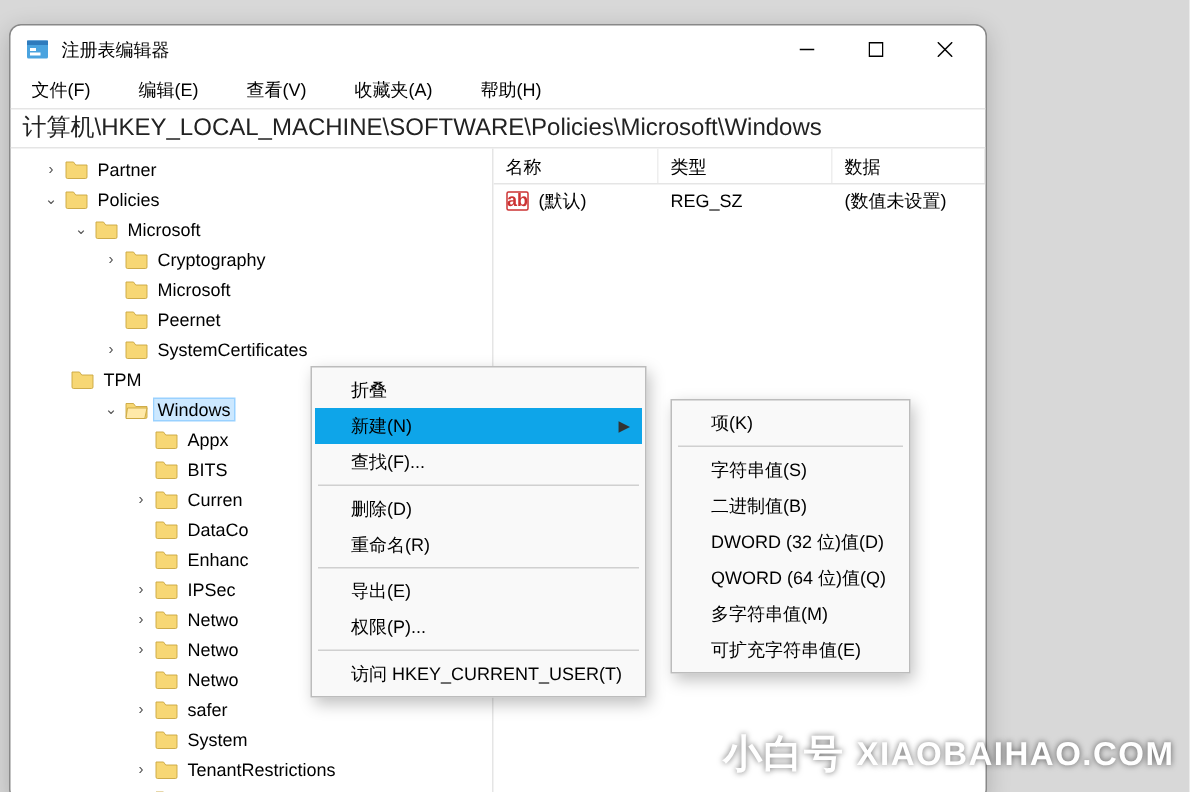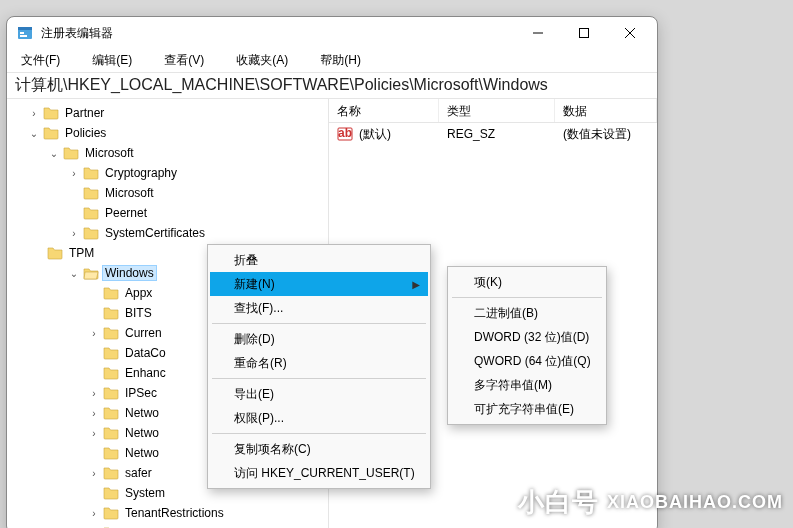--- a/index.html
+++ b/index.html
@@ -36,21 +36,21 @@
 .ctx .item { height: 24px; display: flex; align-items: center; padding: 0 24px 0 24px; color: #000; position: relative; white-space: nowrap; }
 .ctx .item.hi { background: #0ea5e9; }
 .ctx .sep { height: 1px; background: #d0d0d0; margin: 3px 2px; }
 .ctx .arrow { position: absolute; right: 8px; font-size: 10px; color: #333; }
 .ctx1 { left: 207px; top: 244px; width: 224px; }
 .ctx2 { left: 447px; top: 266px; width: 160px; }
 svg { display: block; }
 .val-icon { width:16px; height:14px; }
 .watermark-logo { position: absolute; right: 10px; bottom: 8px; display: flex; align-items: center; gap: 8px; color: #fff; font-weight: 700; text-shadow: 0 0 4px rgba(0,0,0,.6); }
 .watermark-logo .txt-cn { font-size: 26px; letter-spacing: 1px; }
-.watermark-logo .txt-en { font-size: 18px; letter-spacing: 1px; }
+.watermark-logo .txt-en { font-size: 22px; letter-spacing: 1px; }
 </style>
 </head>
 <body>
 
 <div class="window">
 
   <div class="titlebar">
     <span class="app-icon">
       <svg viewBox="0 0 16 16">
           <rect x="1" y="2" width="14" height="12" rx="1" fill="#4aa3df"></rect>
@@ -325,27 +325,27 @@
       <span class="arrow">▶</span>
     </div>
   <div class="item">查找(F)...</div>
   <div class="sep"></div>
   <div class="item">删除(D)</div>
   <div class="item">重命名(R)</div>
   <div class="sep"></div>
   <div class="item">导出(E)</div>
   <div class="item">权限(P)...</div>
   <div class="sep"></div>
-  <div class="item">复制项名称(C)</div>
   <div class="item">访问 HKEY_CURRENT_USER(T)</div>
 </div>
 
 <div class="ctx ctx2">
   <div class="item">项(K)</div>
   <div class="sep"></div>
+  <div class="item">字符串值(S)</div>
   <div class="item">二进制值(B)</div>
   <div class="item">DWORD (32 位)值(D)</div>
   <div class="item">QWORD (64 位)值(Q)</div>
   <div class="item">多字符串值(M)</div>
   <div class="item">可扩充字符串值(E)</div>
 </div>
 
 <div class="watermark-logo">
   <svg width="34" height="34">
       <g fill="none" stroke="#fff" stroke-width="2.5" stroke-linecap="round">

